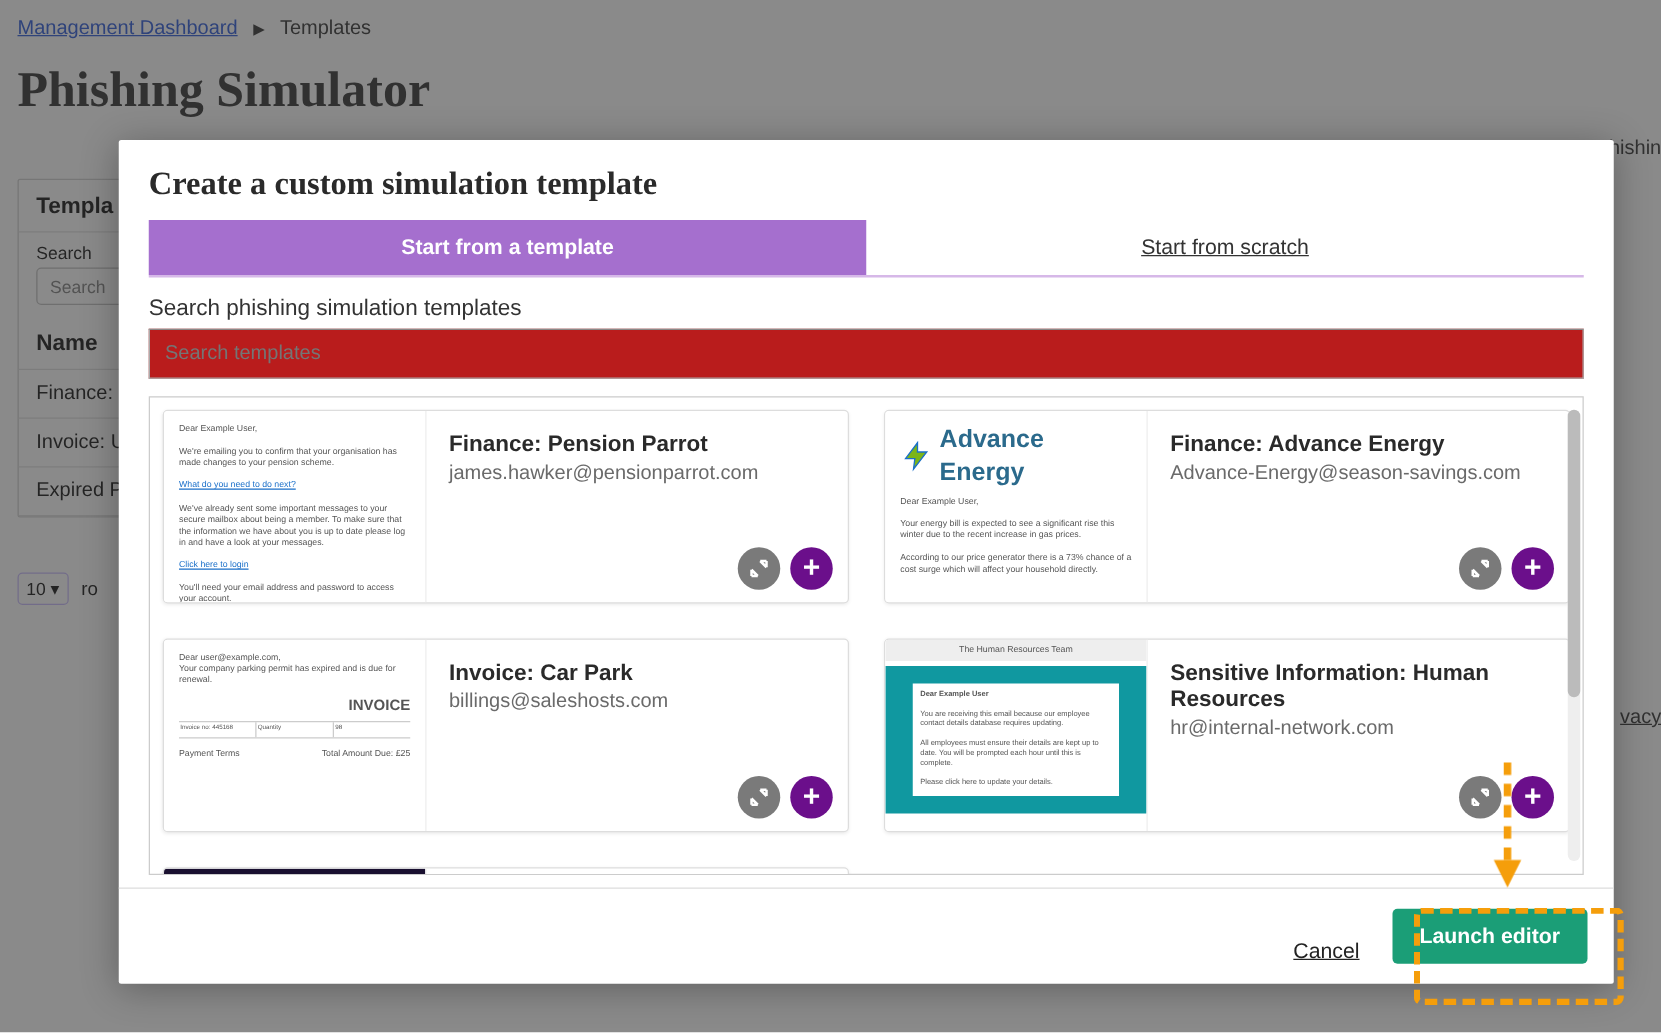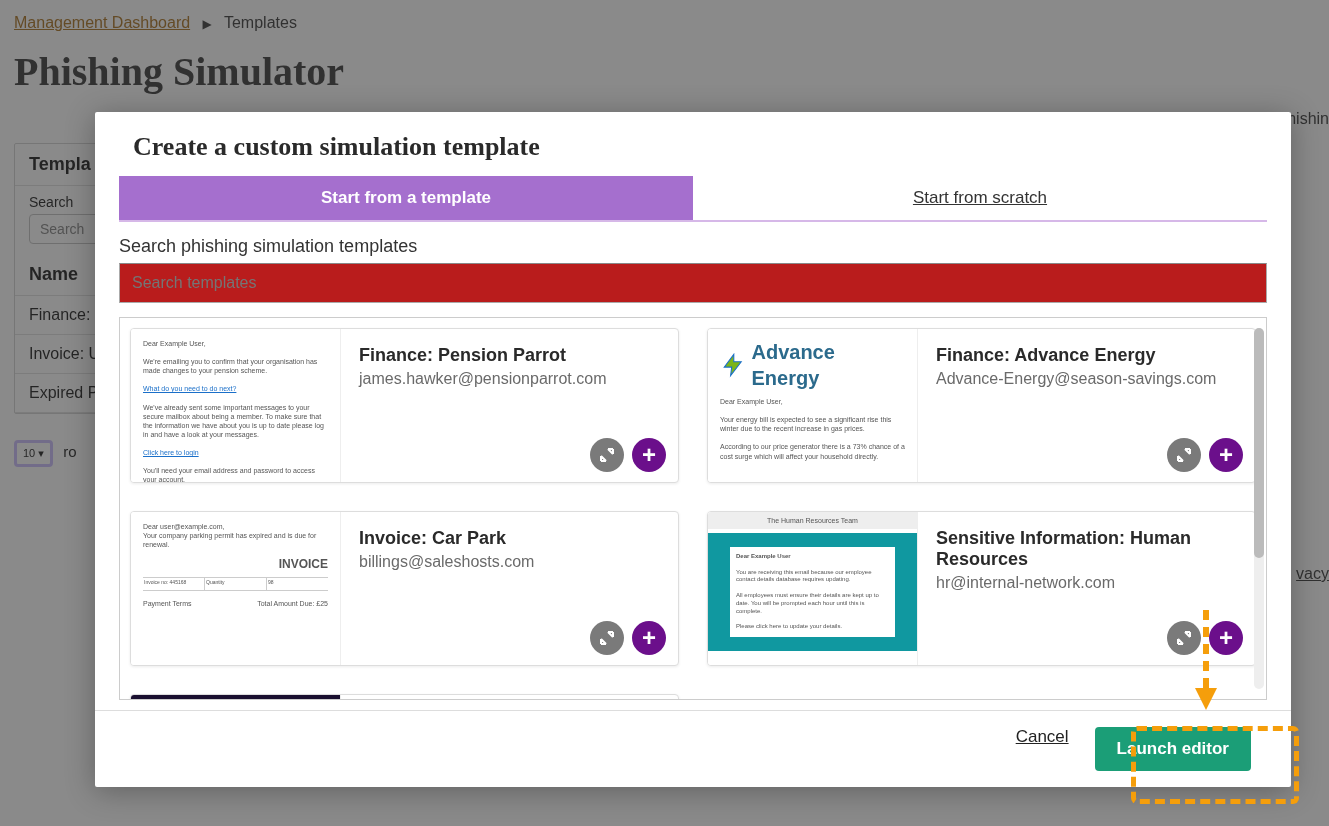--- a/index.html
+++ b/index.html
@@ -1,38 +1,38 @@
 <!DOCTYPE html>
 <html><head>
 <meta charset="utf-8">
 <style>
 * { box-sizing: border-box; margin: 0; padding: 0; }
 body { font-family: -apple-system, BlinkMacSystemFont, "Segoe UI", Arial, sans-serif; background: #fff; width: 1329px; height: 826px; position: relative; overflow: hidden; }
 
 
 .bg-page { position: absolute; inset: 0; padding: 14px; filter: blur(0.5px); }
 .breadcrumb { font-size: 16px; color: #222; margin-bottom: 6px; }
-.breadcrumb a { text-decoration: underline; color: #a16207; }
+.breadcrumb a { text-decoration: underline; color: #1d4ed8; }
 .bc-sep { margin: 0 8px; font-size: 12px; }
 .page-title { font-family: Georgia, "Times New Roman", serif; font-size: 40px; font-weight: 700; color: #222; margin-top: 16px; }
 
 .bg-table { margin-top: 48px; border: 1px solid #ccc; border-radius: 2px; width: 100%; }
 .bg-row { border-bottom: 1px solid #ddd; padding: 10px 14px; font-size: 16px; }
 .bg-head { font-weight: 700; font-size: 18px; }
 .bg-search-lbl { font-size: 14px; padding: 8px 14px 0; }
 .bg-search-inp { margin: 4px 14px 10px; padding: 6px 10px; border: 1px solid #bbb; border-radius: 4px; width: 90px; font-size: 14px; }
-.bg-select { margin-top: 12px; padding: 4px 6px; border: 3px solid #c4b5fd; border-radius: 4px; font-size: 11px; display: inline-block; }
+.bg-select { margin-top: 30px; padding: 4px 6px; border: 1px solid #c4b5fd; border-radius: 4px; font-size: 14px; display: inline-block; }
 .bg-rows-lbl { font-size: 15px; margin-left: 6px; }
 
 .overlay { position: absolute; inset: 0; background: rgba(60,60,60,0.6); }
 
 
 .modal { position: absolute; left: 95px; top: 112px; width: 1196px; height: 675px; background: #fff; border-radius: 2px; box-shadow: 0 4px 30px rgba(0,0,0,0.3); display: flex; flex-direction: column; }
 .modal-body { padding: 20px 24px 10px; flex: 1; overflow: hidden; display: flex; flex-direction: column; }
-.modal-title { font-family: Georgia, "Times New Roman", serif; font-size: 26px; font-weight: 700; color: #2a2a2a; margin-bottom: 14px; margin-left: 14px; }
+.modal-title { font-family: Georgia, "Times New Roman", serif; font-size: 26px; font-weight: 700; color: #2a2a2a; margin-bottom: 14px; }
 
 .tabs { display: flex; border-bottom: 2px solid #d6b8e8; margin-bottom: 14px; }
 .tab { flex: 1; text-align: center; padding: 12px 0; font-size: 17px; cursor: pointer; }
 .tab.active { background: #a56fce; color: #fff; font-weight: 600; }
 .tab.inactive { color: #333; text-decoration: underline; }
 
 .search-lbl { font-size: 18px; color: #333; margin-bottom: 6px; }
 .search-box { width: 100%; padding: 10px 12px; font-size: 16px; border: 1px solid #aaa; border-top-color: #888; background: #b91c1c; margin-bottom: 14px; }
 
 .grid-wrap { flex: 1; border: 1px solid #ccc; overflow-y: auto; padding: 10px; position: relative; }
@@ -42,21 +42,21 @@
 .card-preview { width: 210px; background: #fff; border-right: 1px solid #eee; padding: 10px 12px; font-size: 7px; color: #555; line-height: 1.3; overflow: hidden; }
 .card-info { flex: 1; padding: 16px 18px; }
 .card-title { font-size: 18px; font-weight: 600; color: #2a2a2a; margin-bottom: 4px; }
 .card-email { font-size: 16px; color: #6a6a6a; word-break: break-all; }
 
 .card-actions { position: absolute; right: 12px; bottom: 10px; display: flex; gap: 8px; }
 .icon-btn { width: 34px; height: 34px; border-radius: 50%; display: flex; align-items: center; justify-content: center; color: #fff; cursor: pointer; }
 .icon-expand { background: #7a7a7a; }
 .icon-add { background: #6b0f8b; font-size: 24px; font-weight: 700; }
 
-.modal-footer { border-top: 1px solid #ddd; padding: 16px 40px; display: flex; justify-content: flex-end; align-items: flex-start; gap: 26px; }
+.modal-footer { border-top: 1px solid #ddd; padding: 16px 21px; display: flex; justify-content: flex-end; align-items: flex-end; gap: 26px; }
 .btn-cancel { font-size: 17px; color: #222; text-decoration: underline; cursor: pointer; background: none; border: none; }
 .btn-launch { background: #1b9e77; color: #fff; border: none; padding: 12px 22px; font-size: 17px; font-weight: 600; border-radius: 4px; cursor: pointer; }
 
 
 .highlight-box { position: absolute; right: 30px; bottom: 22px; width: 168px; height: 78px; border: 5px dashed #f59e0b; border-radius: 6px; pointer-events: none; z-index: 50; }
 .highlight-arrow { position: absolute; right: 108px; bottom: 106px; width: 30px; height: 110px; z-index: 50; pointer-events: none; }
 
 
 .pv-link { color: #1a6fc9; text-decoration: underline; }
 .pv-logo-ae { display: flex; align-items: center; font-size: 20px; font-weight: 700; color: #2b6a8c; }

